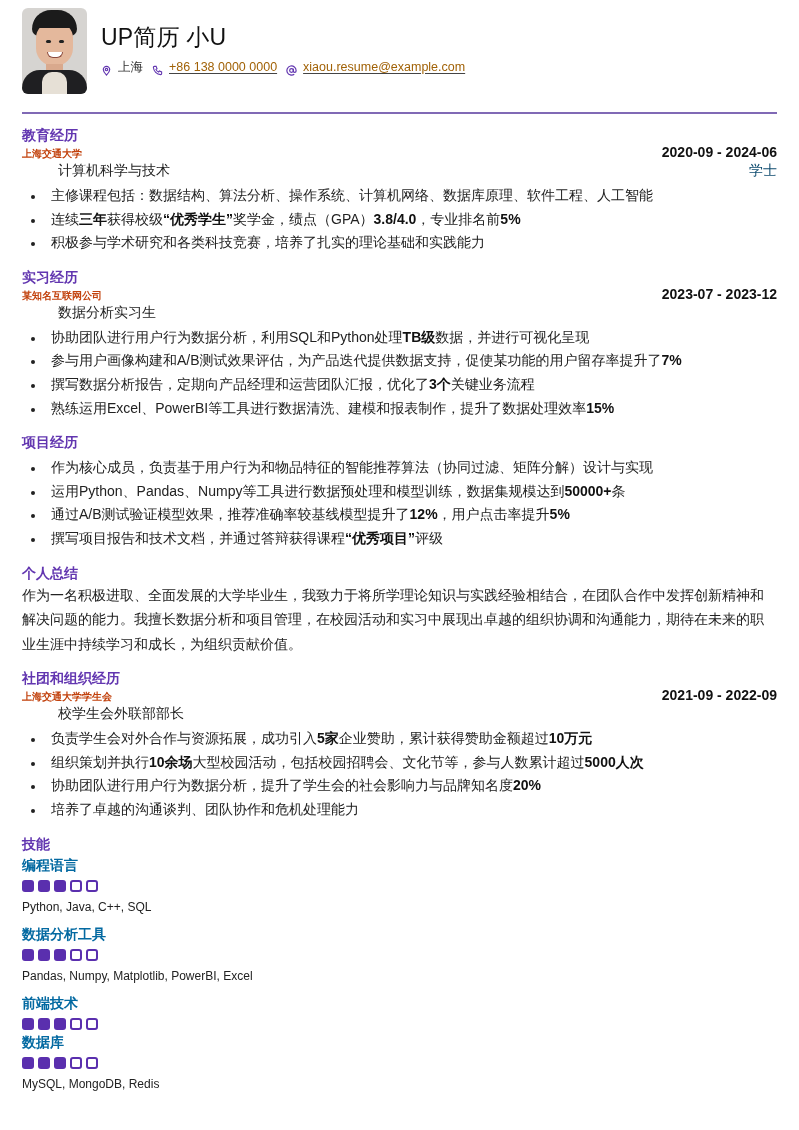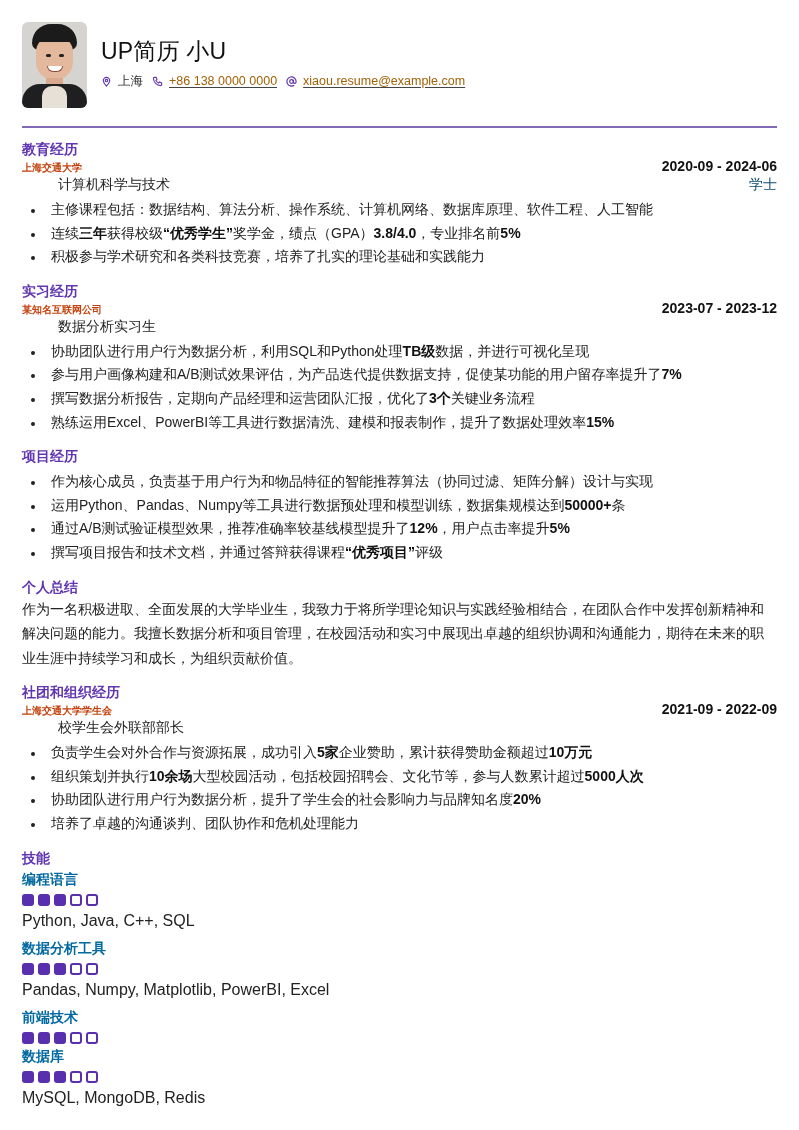--- a/index.html
+++ b/index.html
@@ -2,42 +2,42 @@
 <html><head>
 <meta charset="utf-8">
 <style>
   * { box-sizing: border-box; margin: 0; padding: 0; }
   html, body { width: 799px; height: 1130px; background: #ffffff; overflow: hidden; }
   body {
     font-family: "Liberation Sans", "DejaVu Sans", sans-serif;
     color: #222222;
     position: relative;
   }
-  .page { position: absolute; left: 22px; top: 22px; width: 755px; }
+  .page { position: absolute; left: 22px; top: 8px; width: 755px; }
 
   
   .header { display: flex; align-items: flex-start; height: 86px; }
   .photo {
     width: 65px; height: 86px; border-radius: 6px; overflow: hidden;
     background: #d6d4d1; position: relative; flex: none;
   }
   .photo .hair { position: absolute; left: 10px; top: 2px; width: 45px; height: 26px; background: #1b1b1b; border-radius: 22px 22px 8px 8px; }
   .photo .face { position: absolute; left: 14px; top: 14px; width: 37px; height: 44px; background: #e4b89c; border-radius: 16px 16px 18px 18px; }
   .photo .fringe { position: absolute; left: 12px; top: 6px; width: 41px; height: 14px; background: #1b1b1b; border-radius: 18px 18px 6px 10px; }
   .photo .eye { position: absolute; top: 32px; width: 5px; height: 3px; background: #222; border-radius: 2px; }
   .photo .eye.l { left: 24px; } .photo .eye.r { left: 37px; }
   .photo .smile { position: absolute; left: 25px; top: 44px; width: 16px; height: 6px; background: #fff; border-radius: 0 0 8px 8px; border: 1px solid #8b4a3c; border-top: none; }
   .photo .neck { position: absolute; left: 24px; top: 56px; width: 17px; height: 10px; background: #d9a98d; }
   .photo .body { position: absolute; left: 0; top: 62px; width: 65px; height: 30px; background: #1f1f22; border-radius: 18px 18px 0 0; }
   .photo .shirt { position: absolute; left: 20px; top: 64px; width: 25px; height: 24px; background: #e6e0d6; border-radius: 10px 10px 0 0; }
 
   .head-info { margin-left: 14px; padding-top: 14px; }
   .name { font-size: 23px; font-weight: 400; color: #111111; letter-spacing: 0.2px; line-height: 30px; }
   .contacts { display: flex; align-items: center; margin-top: 6px; font-size: 12.5px; color: #333; line-height: 18px; }
-  .contact { display: flex; align-items: center; margin-right: 9px; }
+  .contact { display: flex; align-items: flex-end; margin-right: 9px; }
   .contact svg { width: 11px; height: 11px; margin-right: 6px; flex: none; }
   .contact a { color: #a16207; text-underline-offset: 2px; text-decoration-color: #444; }
 
   .rule { height: 2px; background: #6a4fa8; opacity: 0.85; margin-top: 18px; }
 
   
   .section { margin-top: 13px; }
   .section-title { font-size: 14px; font-weight: 700; color: #6236b0; line-height: 18px; }
   .item-head { display: flex; justify-content: space-between; align-items: baseline; }
   .org { font-size: 10px; font-weight: 700; color: #c2410c; line-height: 17px; }
@@ -52,21 +52,21 @@
 
   .summary { font-size: 14px; line-height: 24.5px; color: #222; margin-top: 1px; }
 
   
   .skill { margin-top: 2px; }
   .skill-name { font-size: 14px; font-weight: 700; color: #0369a1; line-height: 20px; }
   .dots { display: flex; margin-top: 5px; height: 12px; }
   .dot { width: 12px; height: 12px; border-radius: 3px; margin-right: 4px; }
   .dot.on { background: #5a2fae; }
   .dot.off { background: #fff; border: 2px solid #5a2fae; }
-  .skill-desc { font-size: 16px; color: #222; margin-top: 7px; line-height: 16px; margin-bottom: 9px; }
+  .skill-desc { font-size: 12px; color: #222; margin-top: 7px; line-height: 16px; margin-bottom: 9px; }
 </style>
 </head>
 <body>
 
 <div class="page">
 
   <div class="header">
     <div class="photo">
       <div class="hair"></div>
       <div class="face"></div>

